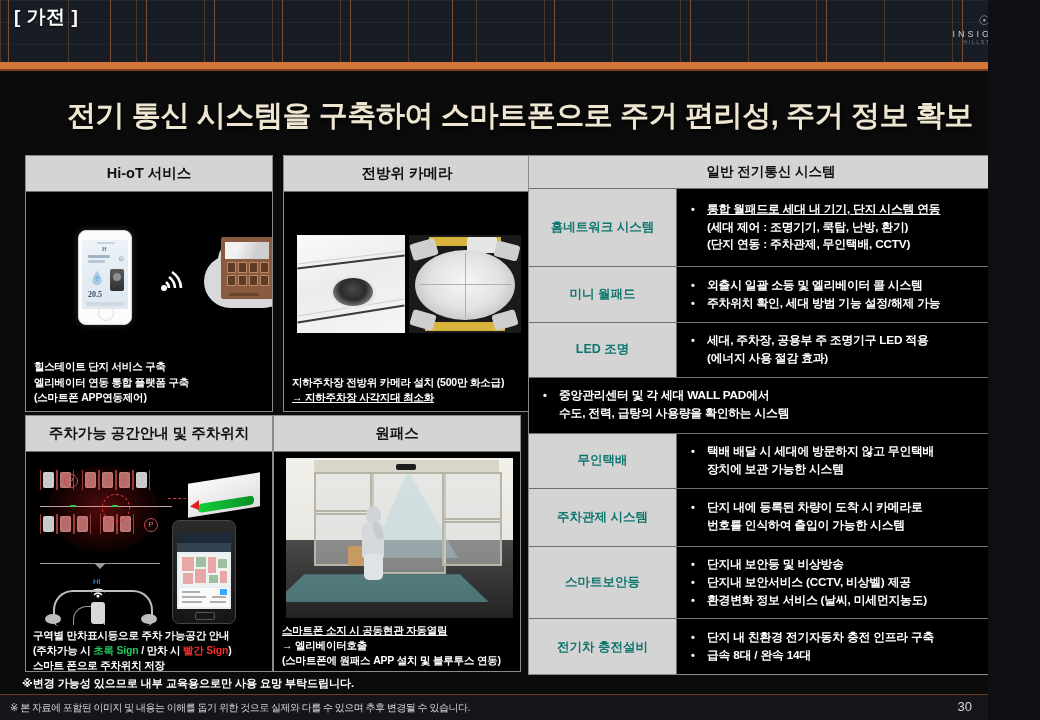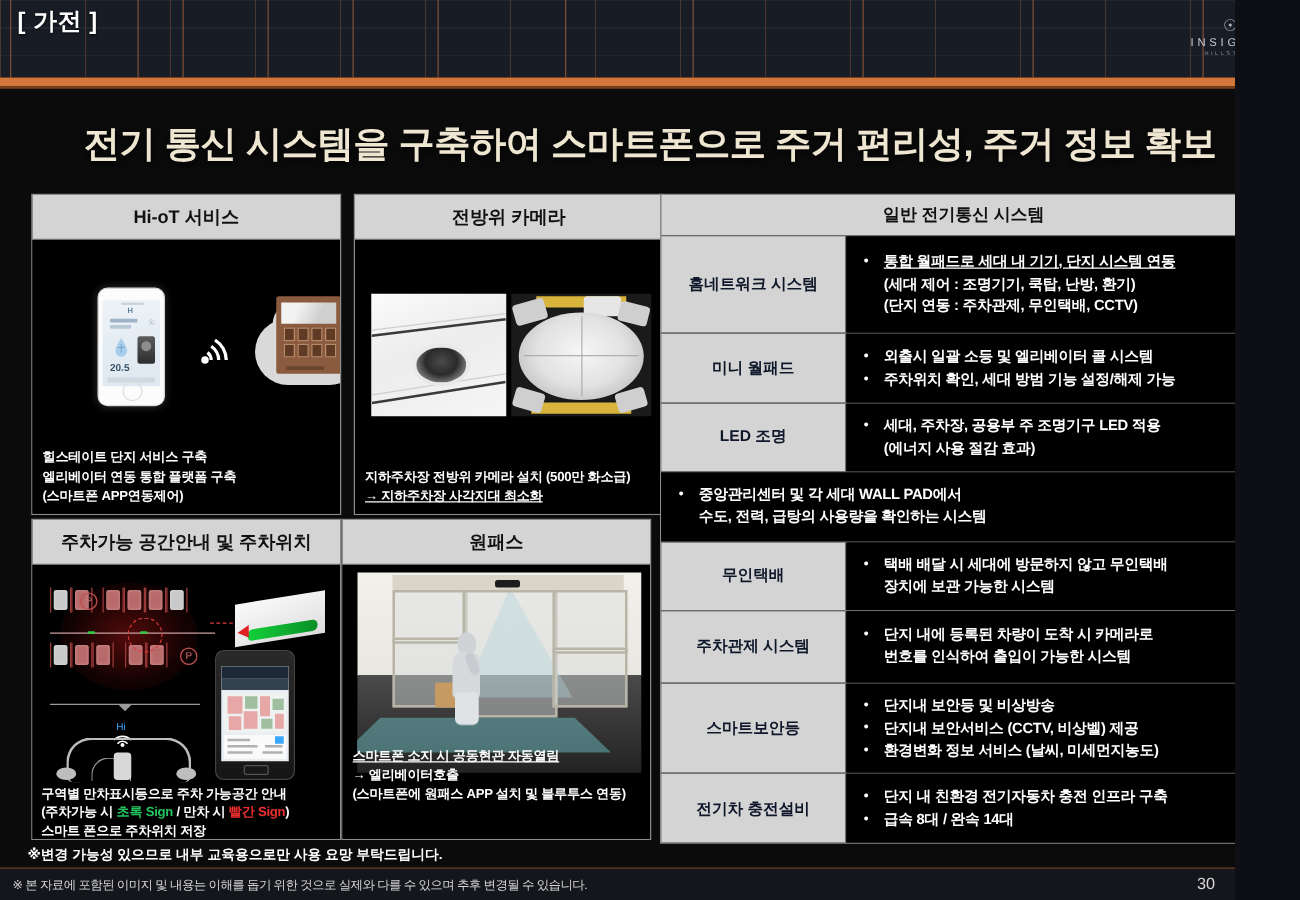--- a/index.html
+++ b/index.html
@@ -160,21 +160,21 @@
   .rrow {
     display: flex;
     border-bottom: 1px solid #6e6e6e;
     min-height: 44px;
   }
   .rrow:last-child { border-bottom: none; }
   .rcat {
     width: 148px;
     flex: 0 0 148px;
     background: #d4d4d4;
-    color: #0f172a;
+    color: #0f766e;
     font-size: 12.5px;
     font-weight: bold;
     display: flex;
     flex-direction: column;
     align-items: center;
     justify-content: center;
     text-align: center;
     border-right: 1px solid #6e6e6e;
     line-height: 1.35;
     box-sizing: border-box;
@@ -252,20 +252,21 @@
     border: 1px solid #d7d7d7;
     box-shadow: 0 0 7px rgba(255,255,255,0.18);
   }
   .phone-white .scr {
     position: absolute;
     left: 3px; top: 9px;
     width: 46px; height: 69px;
     background: linear-gradient(170deg,#eef3f7 0%, #e3ecf3 55%, #dfe8f0 100%);
     border-radius: 2px;
     overflow: hidden;
+    font-family: Liberation Serif, serif;
   }
   .pw-top { position:absolute; left:15px; top:2px; width:18px; height:2px; background:#c9d4de; border-radius:1px;}
   .pw-h { position:absolute; left:20px; top:6px; font-size:6px; color:#5d7ea0; font-weight:bold;}
   .pw-txt1 { position:absolute; left:6px; top:15px; width:22px; height:3px; background:#9fb4c8; border-radius:1px;}
   .pw-txt2 { position:absolute; left:6px; top:20px; width:17px; height:3px; background:#b9c8d6; border-radius:1px;}
   .pw-num { position:absolute; right:4px; top:15px; font-size:6px; color:#7a93ab; font-weight:bold;}
   .pw-drop { position:absolute; left:8px; top:30px; width:14px; height:16px;}
   .pw-temp { position:absolute; left:6px; top:50px; font-size:8px; color:#37506a; font-weight:bold;}
   .pw-dev { position:absolute; right:4px; top:29px; width:14px; height:22px; background:linear-gradient(180deg,#5b5b5b,#2e2e2e); border-radius:2px;}
   .pw-dev:after{content:"";position:absolute;left:3px;top:4px;width:8px;height:8px;border-radius:50%;background:#8e8e8e;}
@@ -695,21 +696,21 @@
     <div class="op-frame" style="left:156px; top:60px; width:56px; height:1px;"></div>
     <div class="op-mat"></div>
     <div class="op-person">
       <div class="op-bag"></div>
       <div class="op-head"></div>
       <div class="op-body"></div>
       <div class="op-arm"></div>
       <div class="op-legs"></div>
     </div>
   </div>
-  <div class="panel-caption" style="left:282px; top:598px; bottom:auto;">
+  <div class="panel-caption" style="left:282px; top:623px; bottom:auto;">
     <div class="u">스마트폰 소지 시 공동현관 자동열림</div>
     <div>→ 엘리베이터호출</div>
     <div>(스마트폰에 원패스 APP 설치 및 블루투스 연동)</div>
   </div>
 
   <div class="rtable">
     <div class="rtable-head">일반 전기통신 시스템</div>
 
     <div class="rrow" style="min-height:77px;">
       <div class="rcat">홈네트워크 시스템</div>

